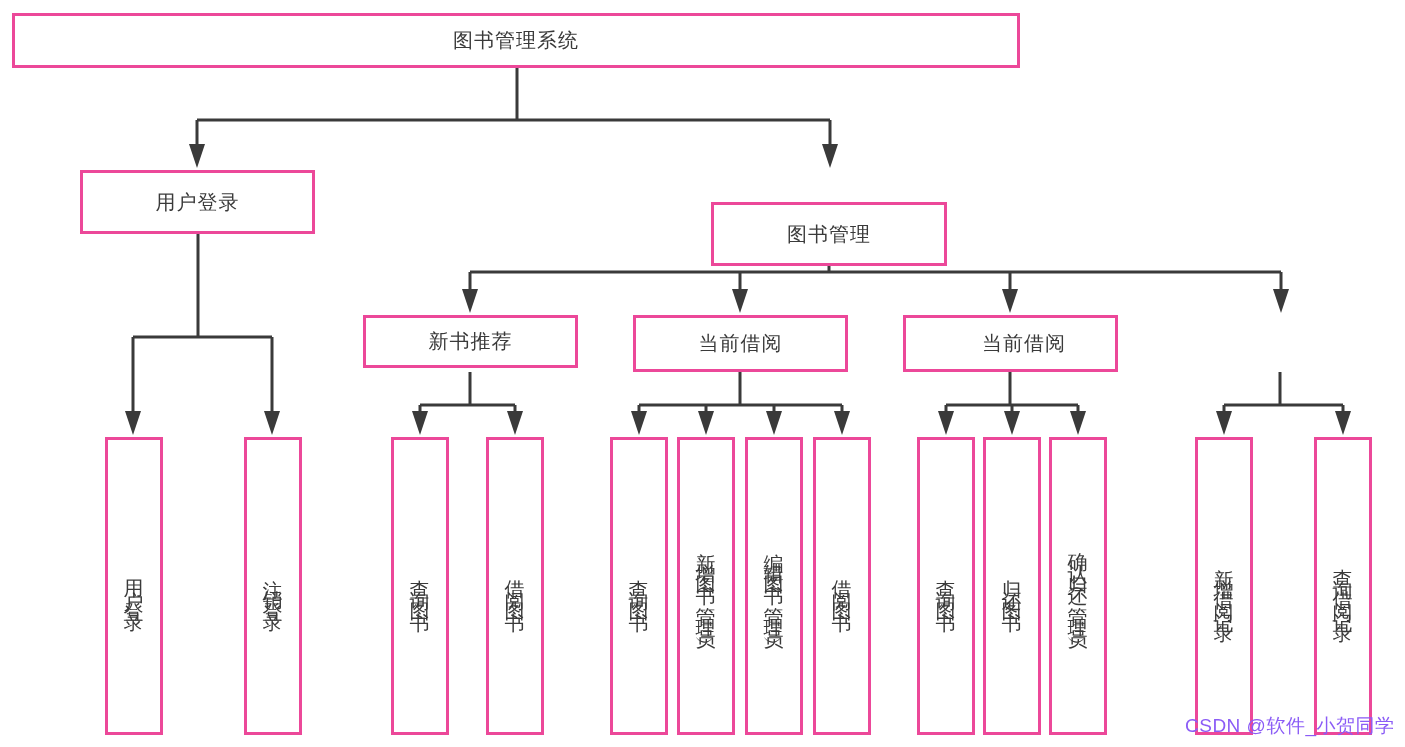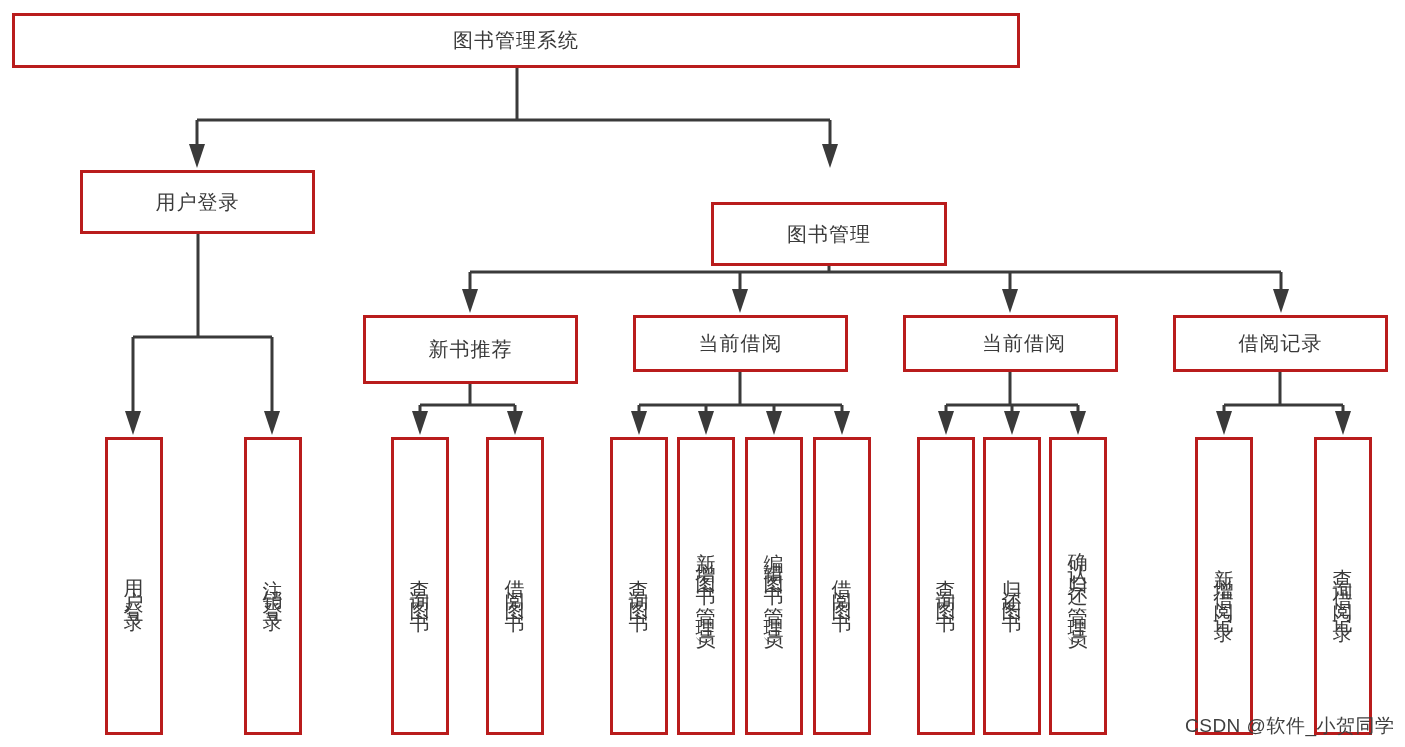--- a/index.html
+++ b/index.html
@@ -9,21 +9,21 @@
     height: 747px;
     background: #ffffff;
     overflow: hidden;
     font-family: "Liberation Sans", "DejaVu Sans", sans-serif;
     color: #3a3a3a;
   }
   #wires { position: absolute; left: 0; top: 0; width: 1405px; height: 747px; }
   .node {
     position: absolute;
     box-sizing: border-box;
-    border: 3px solid #b91c1c;
+    border: 3px solid #ec4899;
     background: #ffffff;
     display: flex;
     align-items: center;
     justify-content: center;
     color: #3a3a3a;
   }
   .hbox { font-size: 20px; letter-spacing: 1px; white-space: nowrap; }
   .vbox {
     font-size: 20px;
     writing-mode: vertical-rl;
@@ -32,21 +32,21 @@
     line-height: 1;
     width: 58px;
     height: 298px;
     top: 437px;
   }
   #watermark {
     position: absolute;
     left: 1185px;
     top: 713px;
     font-size: 19px;
-    color: #404040;
+    color: #8b5cf6;
     white-space: nowrap;
     z-index: 5;
     letter-spacing: 0.5px;
   }
 </style>
 </head>
 <body>
 
 <div id="canvas">
 
@@ -81,24 +81,23 @@
       <polygon points="1216,411 1232,411 1224,435"></polygon>
       <polygon points="1335,411 1351,411 1343,435"></polygon>
     </g>
   </svg>
 
   <div class="node hbox" style="left:12px; top:13px; width:1008px; height:55px;">图书管理系统</div>
 
   <div class="node hbox" style="left:80px; top:170px; width:235px; height:64px;">用户登录</div>
   <div class="node hbox" style="left:711px; top:170px; width:236px; height:64px;margin-top:32px;">图书管理</div>
 
-  <div class="node hbox" style="left:363px; top:315px; width:215px; height:69px;">新书推荐</div>
+  <div class="node hbox" style="left:363px; top:315px; width:215px; height:53px;">新书推荐</div>
   <div class="node hbox" style="left:633px; top:315px; width:215px; height:57px;">当前借阅</div>
   <div class="node hbox" style="left:903px; top:315px; width:215px; height:57px;padding-left:27px;">当前借阅</div>
-  <div class="node hbox" style="left:1173px; top:315px; width:215px; height:57px;">借阅记录</div>
 
   <div class="node vbox" style="left:105px;">用户登录</div>
   <div class="node vbox" style="left:244px;">注销登录</div>
 
   <div class="node vbox" style="left:391px;">查询图书</div>
   <div class="node vbox" style="left:486px;">借阅图书</div>
 
   <div class="node vbox" style="left:610px;">查询图书</div>
   <div class="node vbox" style="left:677px;">新增图书（管理员）</div>
   <div class="node vbox" style="left:745px;">编辑图书（管理员）</div>

